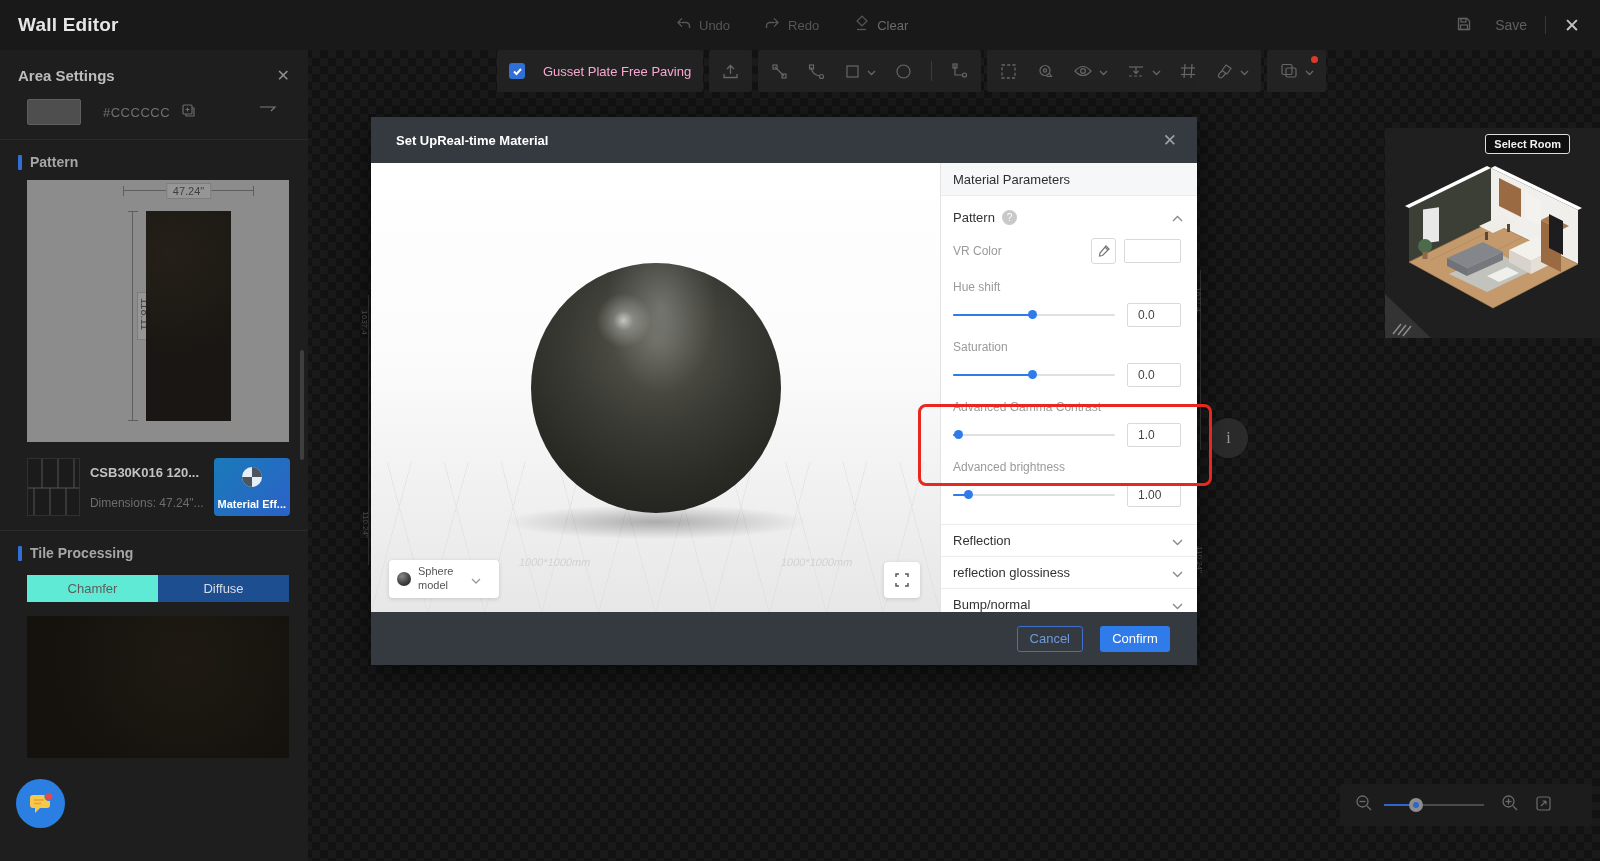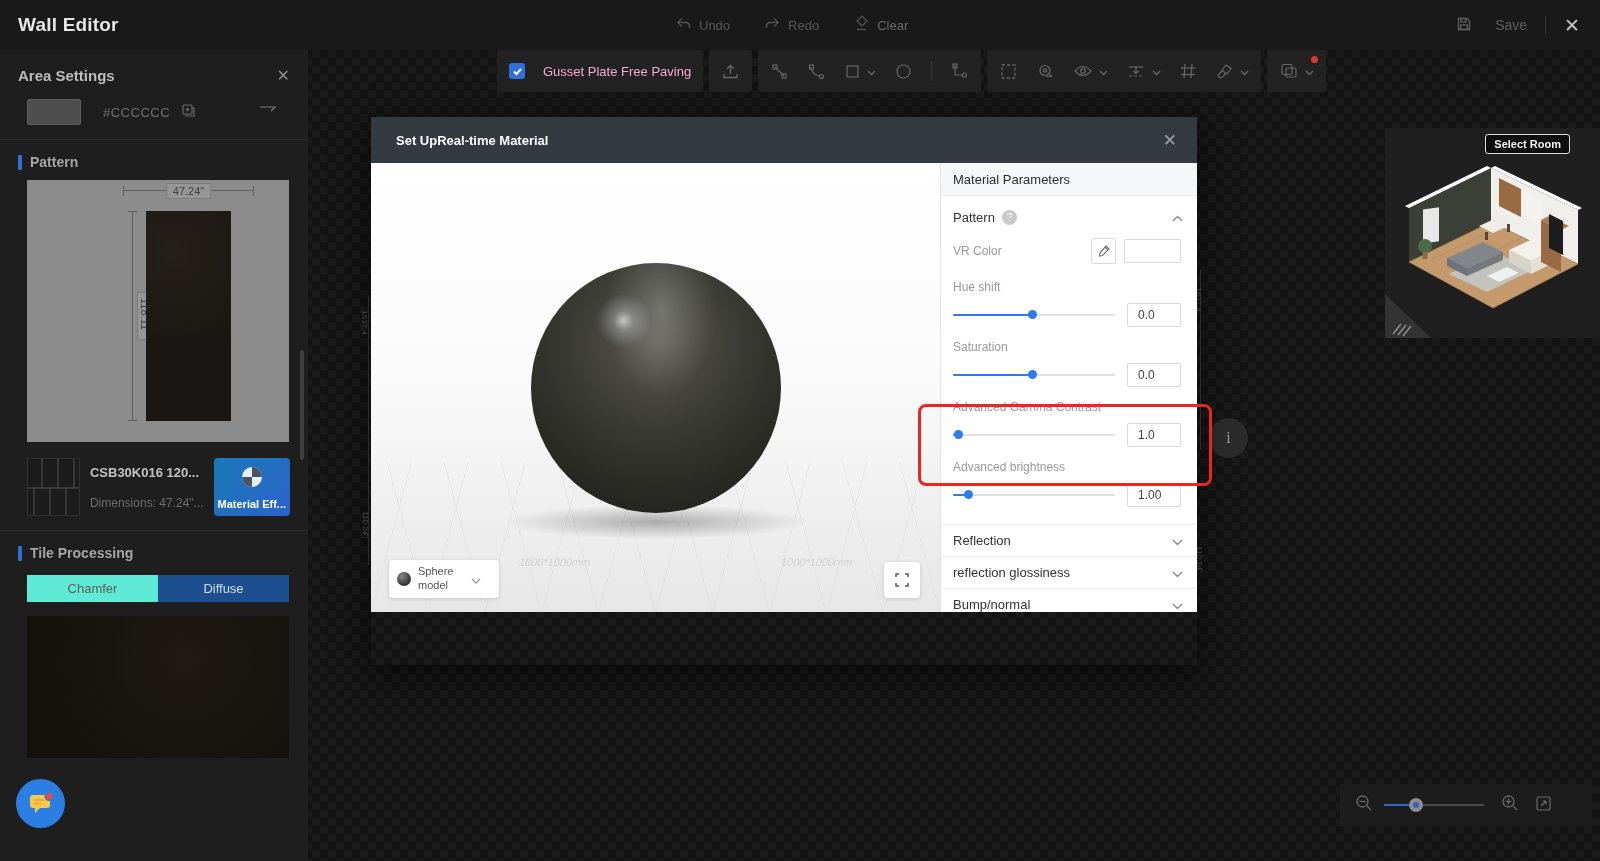--- a/index.html
+++ b/index.html
@@ -543,20 +543,24 @@
         </div>
         <div class="sec-row">
           <span class="sec-label">Bump/normal</span>
           <span class="sec-chev"><svg width="11" height="7" viewBox="0 0 11 7" stroke-width="1.4">
                 <path d="M1 1 l4.5 4.5 L10 1" fill="none"></path>
               </svg></span>
         </div>
 
       </div>
     </div>
+    <div class="modal-footer">
+      <div class="btn-cancel">Cancel</div>
+      <div class="btn-confirm">Confirm</div>
+    </div>
   </div>
 
   <div class="red-highlight"></div>
 
   <div class="info-pill">i</div>
 
   <div class="room-preview">
     <div class="select-room-btn">Select Room</div>
     <svg class="room-svg" width="205" height="172" viewBox="0 0 205 172">
 

